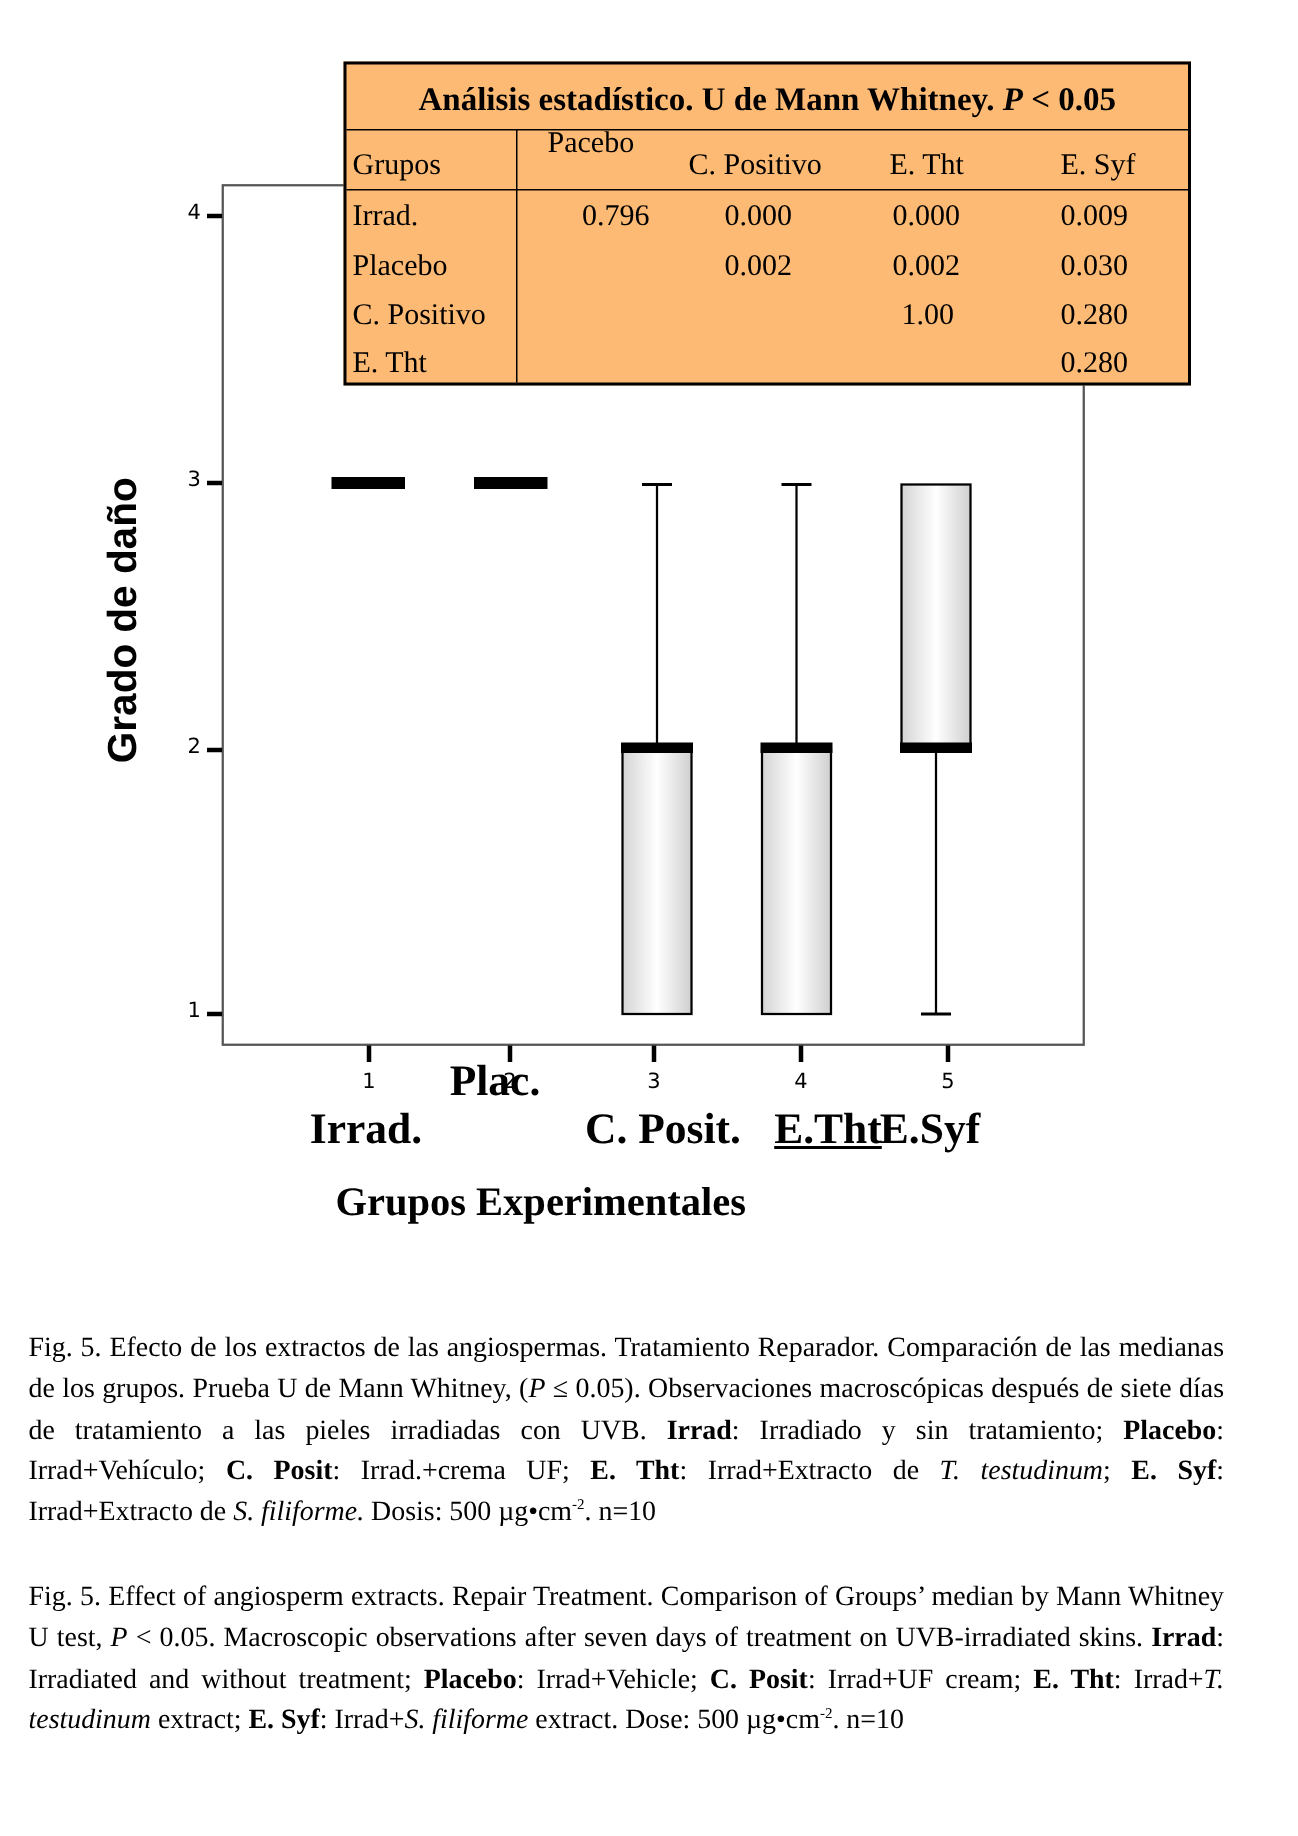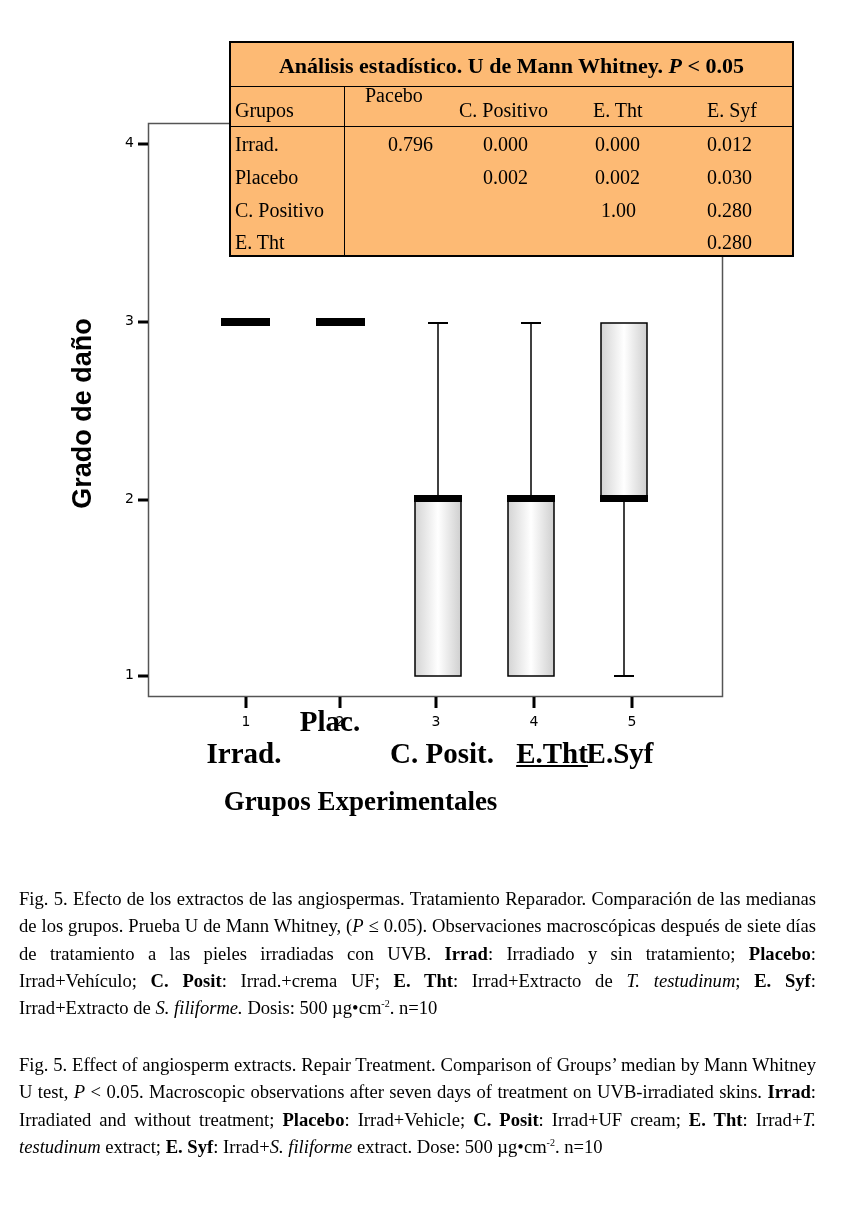--- a/index.html
+++ b/index.html
@@ -102,21 +102,21 @@
   <div class="cell" style="left:4px; top:55px;">Grupos</div>
   <div class="cell" style="left:134px; top:40px;">Pacebo</div>
   <div class="cell" style="left:228px; top:55px;">C. Positivo</div>
   <div class="cell" style="left:362px; top:55px;">E. Tht</div>
   <div class="cell" style="left:476px; top:55px;">E. Syf</div>
 
   <div class="cell" style="left:4px; top:89px;">Irrad.</div>
   <div class="cell" style="left:141px; top:89px;margin-left:16px;">0.796</div>
   <div class="cell" style="left:252px; top:89px;">0.000</div>
   <div class="cell" style="left:364px; top:89px;">0.000</div>
-  <div class="cell" style="left:476px; top:89px;">0.012</div>
+  <div class="cell" style="left:476px; top:89px;">0.009</div>
 
   <div class="cell" style="left:4px; top:122px;">Placebo</div>
   <div class="cell" style="left:252px; top:122px;">0.002</div>
   <div class="cell" style="left:364px; top:122px;">0.002</div>
   <div class="cell" style="left:476px; top:122px;">0.030</div>
 
   <div class="cell" style="left:4px; top:155px;">C. Positivo</div>
   <div class="cell" style="left:370px; top:155px;">1.00</div>
   <div class="cell" style="left:476px; top:155px;">0.280</div>
 

